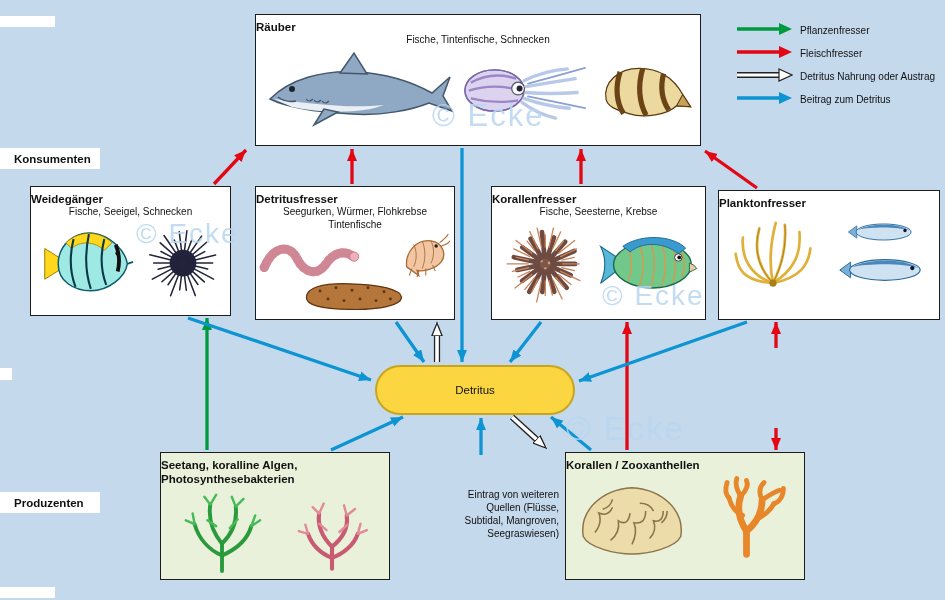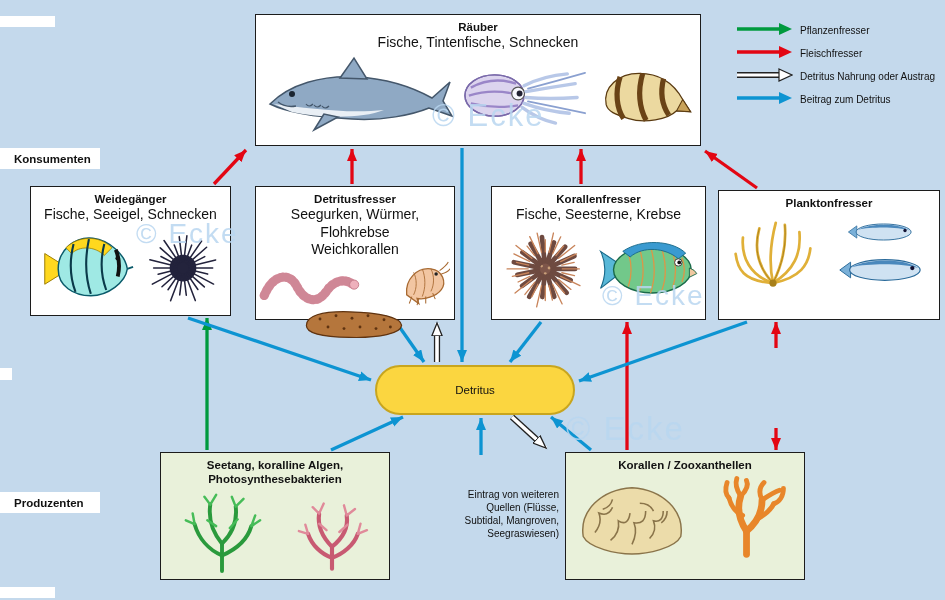--- a/index.html
+++ b/index.html
@@ -1,22 +1,22 @@
 <!DOCTYPE html>
 <html style="--background: #c4d9ec; --box-bg: #ffffff; --producer-bg: #e9f1da; --detritus-bg: #fbd640; --detritus-border: #c8a51e; --arrow-green: #009a3e; --arrow-red: #e30613; --arrow-blue: #0d94d2; --arrow-white: #ffffff;"><head>
 <meta charset="utf-8">
 <style>
   *{margin:0;padding:0;box-sizing:border-box}
   html,body{background:#ffffff}
   body{font-family:"Liberation Sans", sans-serif;color:#111}
   .stage{position:relative;width:945px;height:600px;background:var(--background,#c4d9ec);overflow:hidden}
   #arrow-layer{position:absolute;left:0;top:0;width:945px;height:600px;z-index:1;pointer-events:none}
   .box{position:absolute;background:var(--box-bg,#fff);border:1.5px solid #1c1c1c;z-index:2}
-  .box .title{font-weight:bold;font-size:11.5px;text-align:center;margin-top:5px;line-height:1.25;white-space:pre-line}
-  .box .subtitle{font-size:14px;text-align:center;line-height:1.25;white-space:pre-line}
+  .box .title{font-weight:bold;font-size:11.5px;text-align:left;margin-top:5px;line-height:1.25;white-space:pre-line}
+  .box .subtitle{font-size:10px;text-align:center;line-height:1.25;white-space:pre-line}
   .producer{background:var(--producer-bg,#e9f1da)}
   .illus-row{display:flex;justify-content:space-around;align-items:center;padding:2px 4px}
   .illus-abs{position:relative;width:100%}
   .illus-abs svg{position:absolute}
   .side-label{position:absolute;left:0;width:100px;height:21px;background:#fff;display:flex;align-items:center;padding-left:14px;font-weight:bold;font-size:11.5px;z-index:3}
   .page-mark{position:absolute;background:#fff;z-index:3}
   .detritus{position:absolute;left:375px;top:365px;width:200px;height:50px;background:var(--detritus-bg,#fbd640);border:2px solid var(--detritus-border,#c8a51e);border-radius:25px;display:flex;align-items:center;justify-content:center;font-size:11.5px;z-index:2}
   .eintrag{position:absolute;left:403px;top:488px;width:156px;font-size:10px;line-height:1.3;text-align:right;white-space:pre-line;z-index:2}
   .legend{position:absolute;left:735px;top:22px;display:flex;flex-direction:column;gap:9px;z-index:2}
   .legend-row{display:flex;align-items:flex-end;gap:7px;height:14px}
@@ -196,21 +196,21 @@
           <line x1="42.5" y1="36.0" x2="61.0" y2="19.7" stroke="#23233c" stroke-width="1.5" stroke-linecap="round"></line>
           <line x1="43.3" y1="37.2" x2="59.2" y2="28.9" stroke="#23233c" stroke-width="1.5" stroke-linecap="round"></line>
           <line x1="43.8" y1="38.6" x2="69.8" y2="32.2" stroke="#23233c" stroke-width="1.5" stroke-linecap="round"></line>
         </svg>
     </div>
   </div>
 
   <div class="box" style="left:255px;top:186px;width:200px;height:134px">
     <div class="title">Detritusfresser</div>
     <div class="subtitle">Seegurken, Würmer, Flohkrebse
-Weichkorallen</div>
+Tintenfische</div>
     <div class="illus-abs" style="height:86px">
       <svg style="left:2px;top:2px" width="106" height="50" viewBox="0 0 115 55">
         <path d="M6,38 C16,14 34,12 42,28 C50,44 64,48 74,34 C82,22 94,18 104,26" fill="none" stroke="#eeb0bc" stroke-width="10" stroke-linecap="round"></path>
         <path d="M6,38 C16,14 34,12 42,28 C50,44 64,48 74,34 C82,22 94,18 104,26" fill="none" stroke="#c47a8a" stroke-width="10" stroke-linecap="round" stroke-dasharray="1.6,4" opacity="0.75"></path>
         <circle cx="105" cy="26" r="5" fill="#eeb0bc" stroke="#c47a8a" stroke-width="1"></circle>
       </svg>
       <svg style="left:142px;top:0" width="52" height="50" viewBox="0 0 60 55">
         <path d="M10,40 C8,22 22,8 38,10 C52,12 56,26 50,34 C44,42 30,46 22,44 L24,50 z" fill="#f2c6a2" stroke="#a86a32" stroke-width="1.5"></path>
         <path d="M18,14 C22,22 22,32 18,40 M28,10 C32,20 32,32 28,42 M38,10 C42,18 42,28 38,36" stroke="#a86a32" stroke-width="1" fill="none"></path>
         <path d="M16,42 l-3,8 M24,44 l-2,8 M32,42 l0,8 M40,38 l3,7" stroke="#a86a32" stroke-width="1.2"></path>

